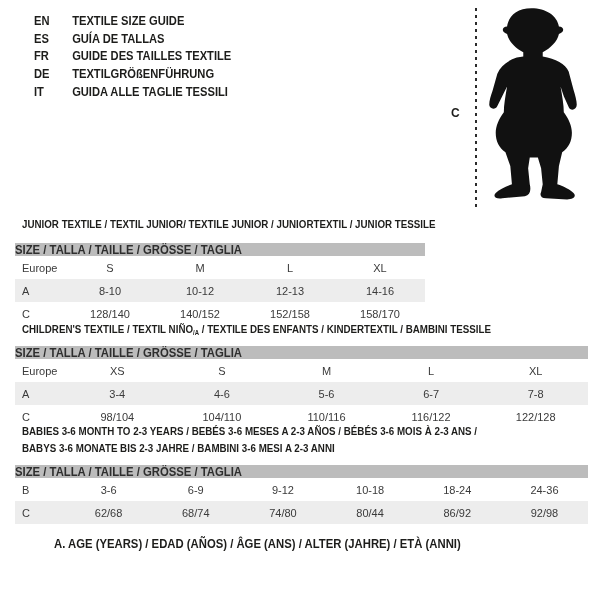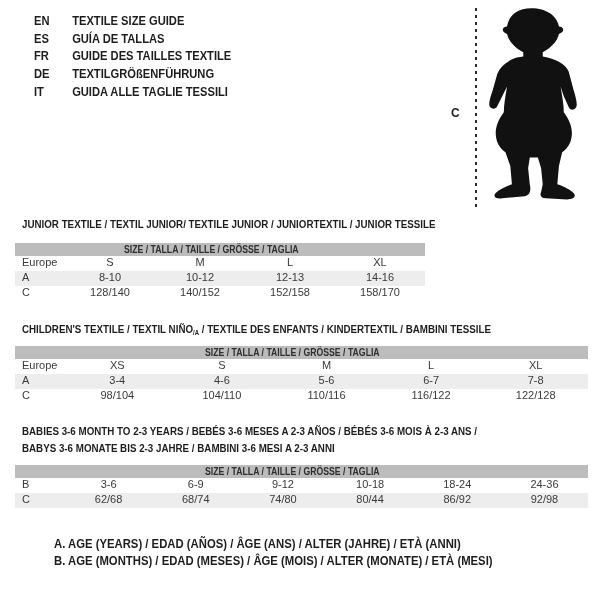--- a/index.html
+++ b/index.html
@@ -30,22 +30,22 @@
   .sec-title { position:absolute; left:22px; font-size:11.5px; font-weight:bold;
                white-space:nowrap; transform:scaleX(0.85); transform-origin:0 0;
                line-height:16.5px; }
   .sub { font-size:7px; vertical-align:-2px; }
 
   
   .size-table { position:absolute; left:15px; font-size:11px; color:#3a3a3a; }
   .size-table.w-junior { width:410px; }
   .size-table.w-full { width:573px; }
   .thead { height:13px; background:#bcbcbc; display:flex; align-items:center;
-           padding-left:8px; font-weight:bold; font-size:10px; color:#2e2e2e;justify-content:center; }
-  .trow { display:flex; height:15px; align-items:flex-start; }
+           padding-left:0; font-weight:bold; font-size:13px; color:#2e2e2e; }
+  .trow { display:flex; height:23px; align-items:center; }
   .trow.shade { background:#ededed; }
   .label-cell { width:50px; padding-left:7px; }
   .cell { flex:1; text-align:center; }
 
   
   .legend { position:absolute; left:22px; top:536px; font-size:13px; font-weight:bold;margin-left:32px; }
   .legend-line { display:block; height:17.2px; }
 </style>
 </head>
 <body>
@@ -199,14 +199,13 @@
     <span class="cell">68/74</span>
     <span class="cell">74/80</span>
     <span class="cell">80/44</span>
     <span class="cell">86/92</span>
     <span class="cell">92/98</span>
   </div>
 </div>
 
 <div class="legend">
   <span class="legend-line"><span class="cond">A. AGE (YEARS) / EDAD (AÑOS) / ÂGE (ANS) / ALTER (JAHRE) / ETÀ (ANNI)</span></span>
-  <span class="legend-line"><span class="cond">B. AGE (MONTHS) / EDAD (MESES) / ÂGE (MOIS) / ALTER (MONATE) / ETÀ (MESI)</span></span>
 </div>
 
 </body></html>

